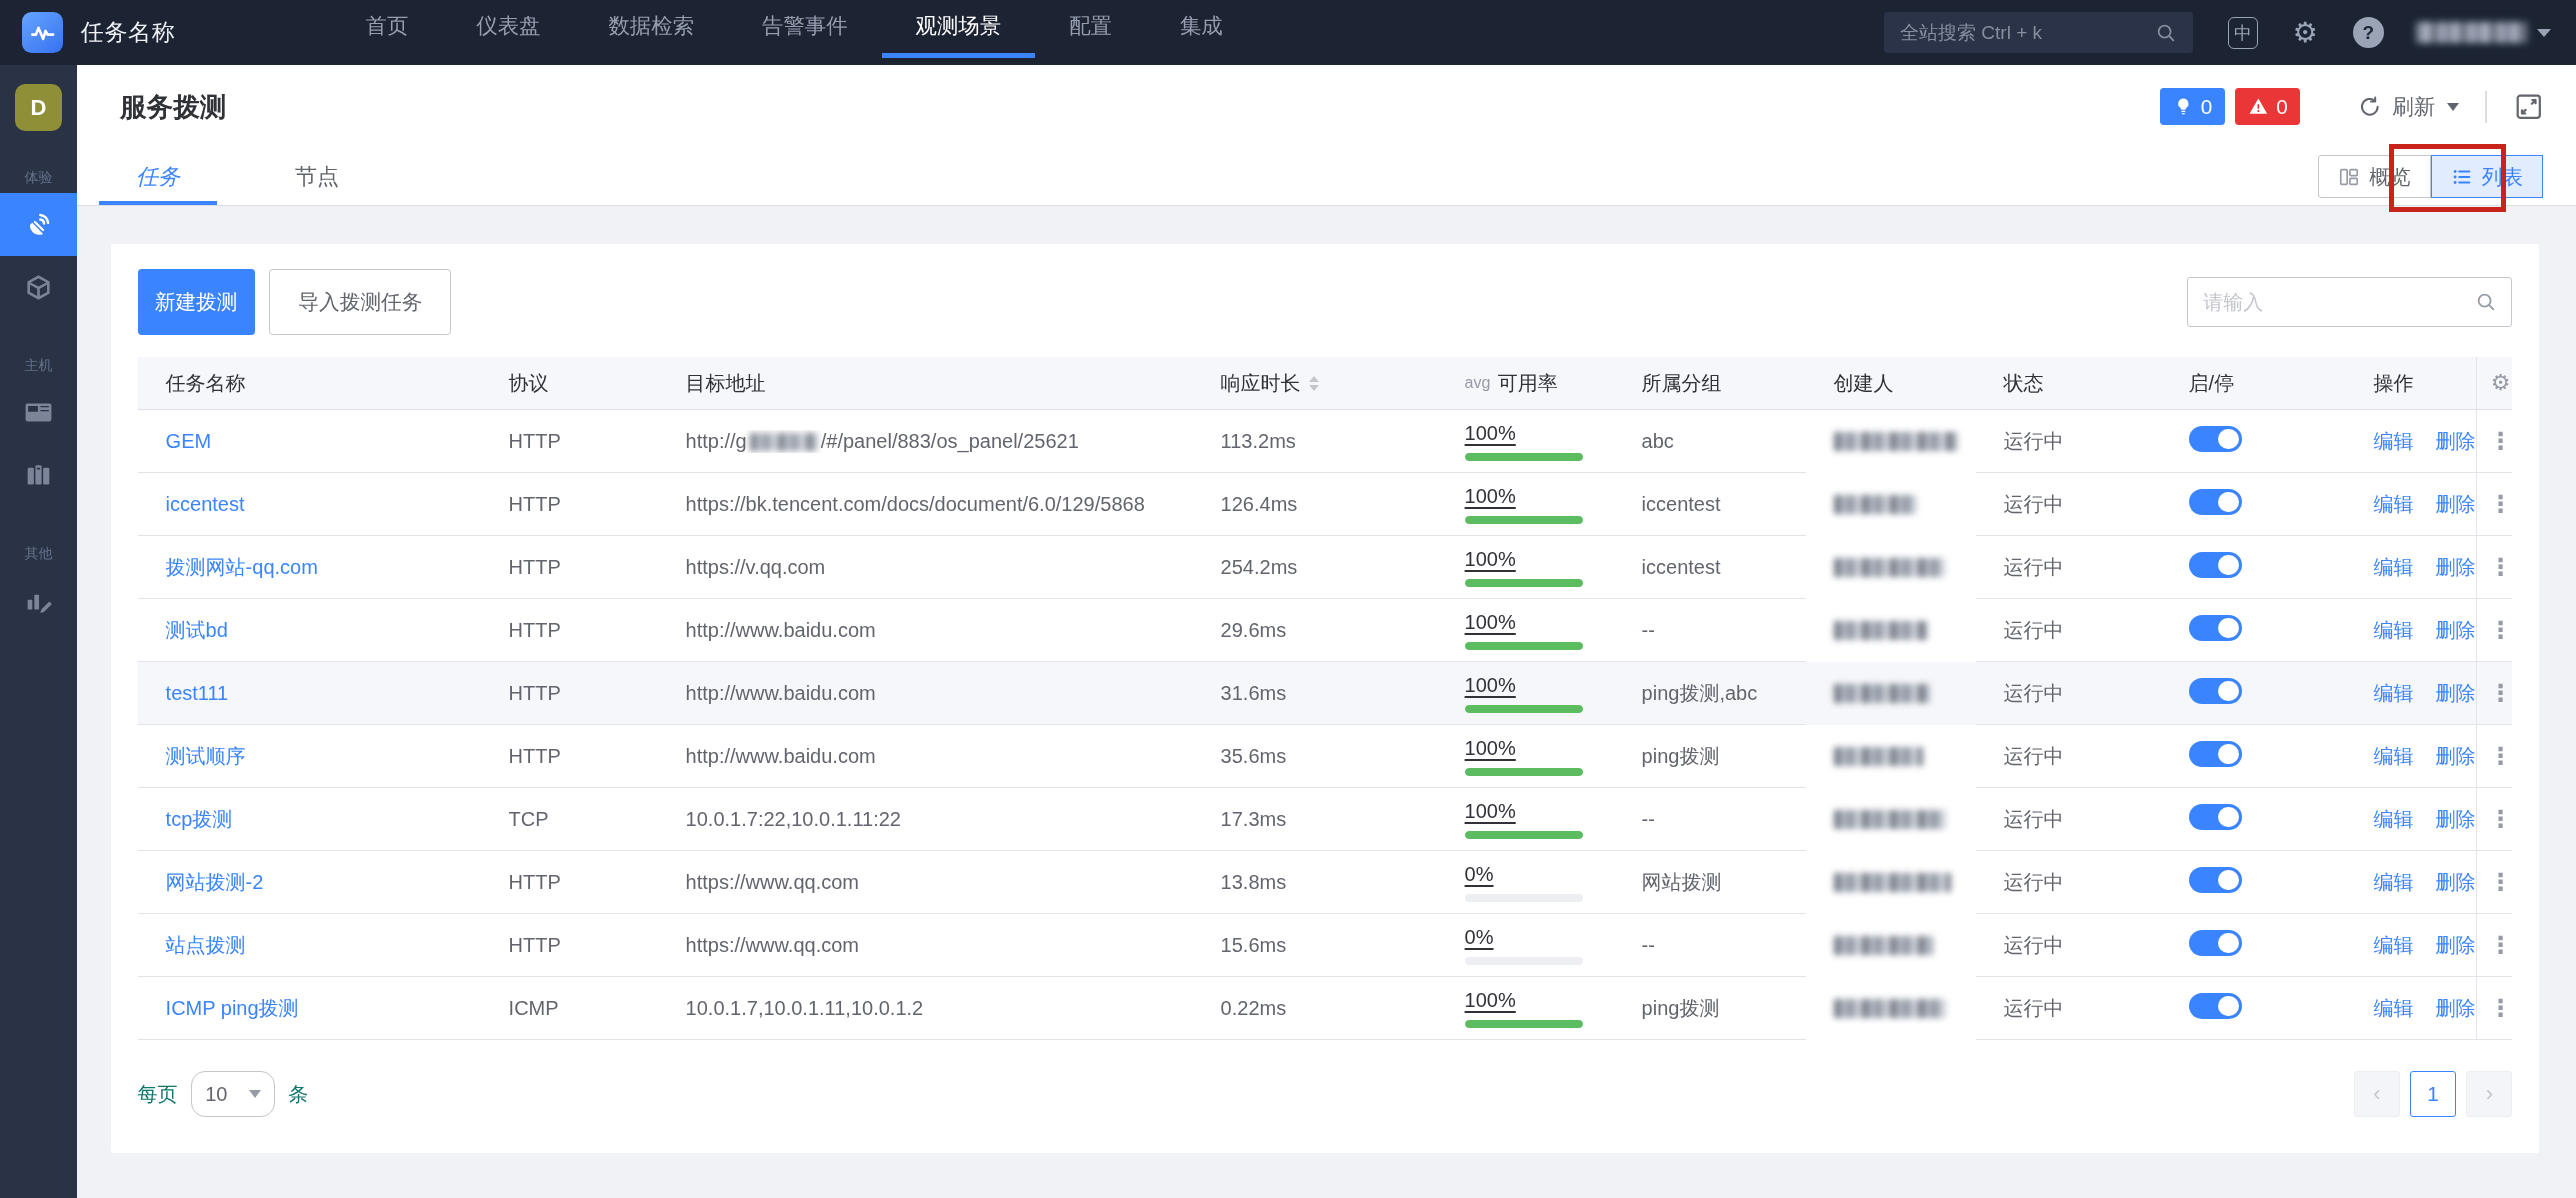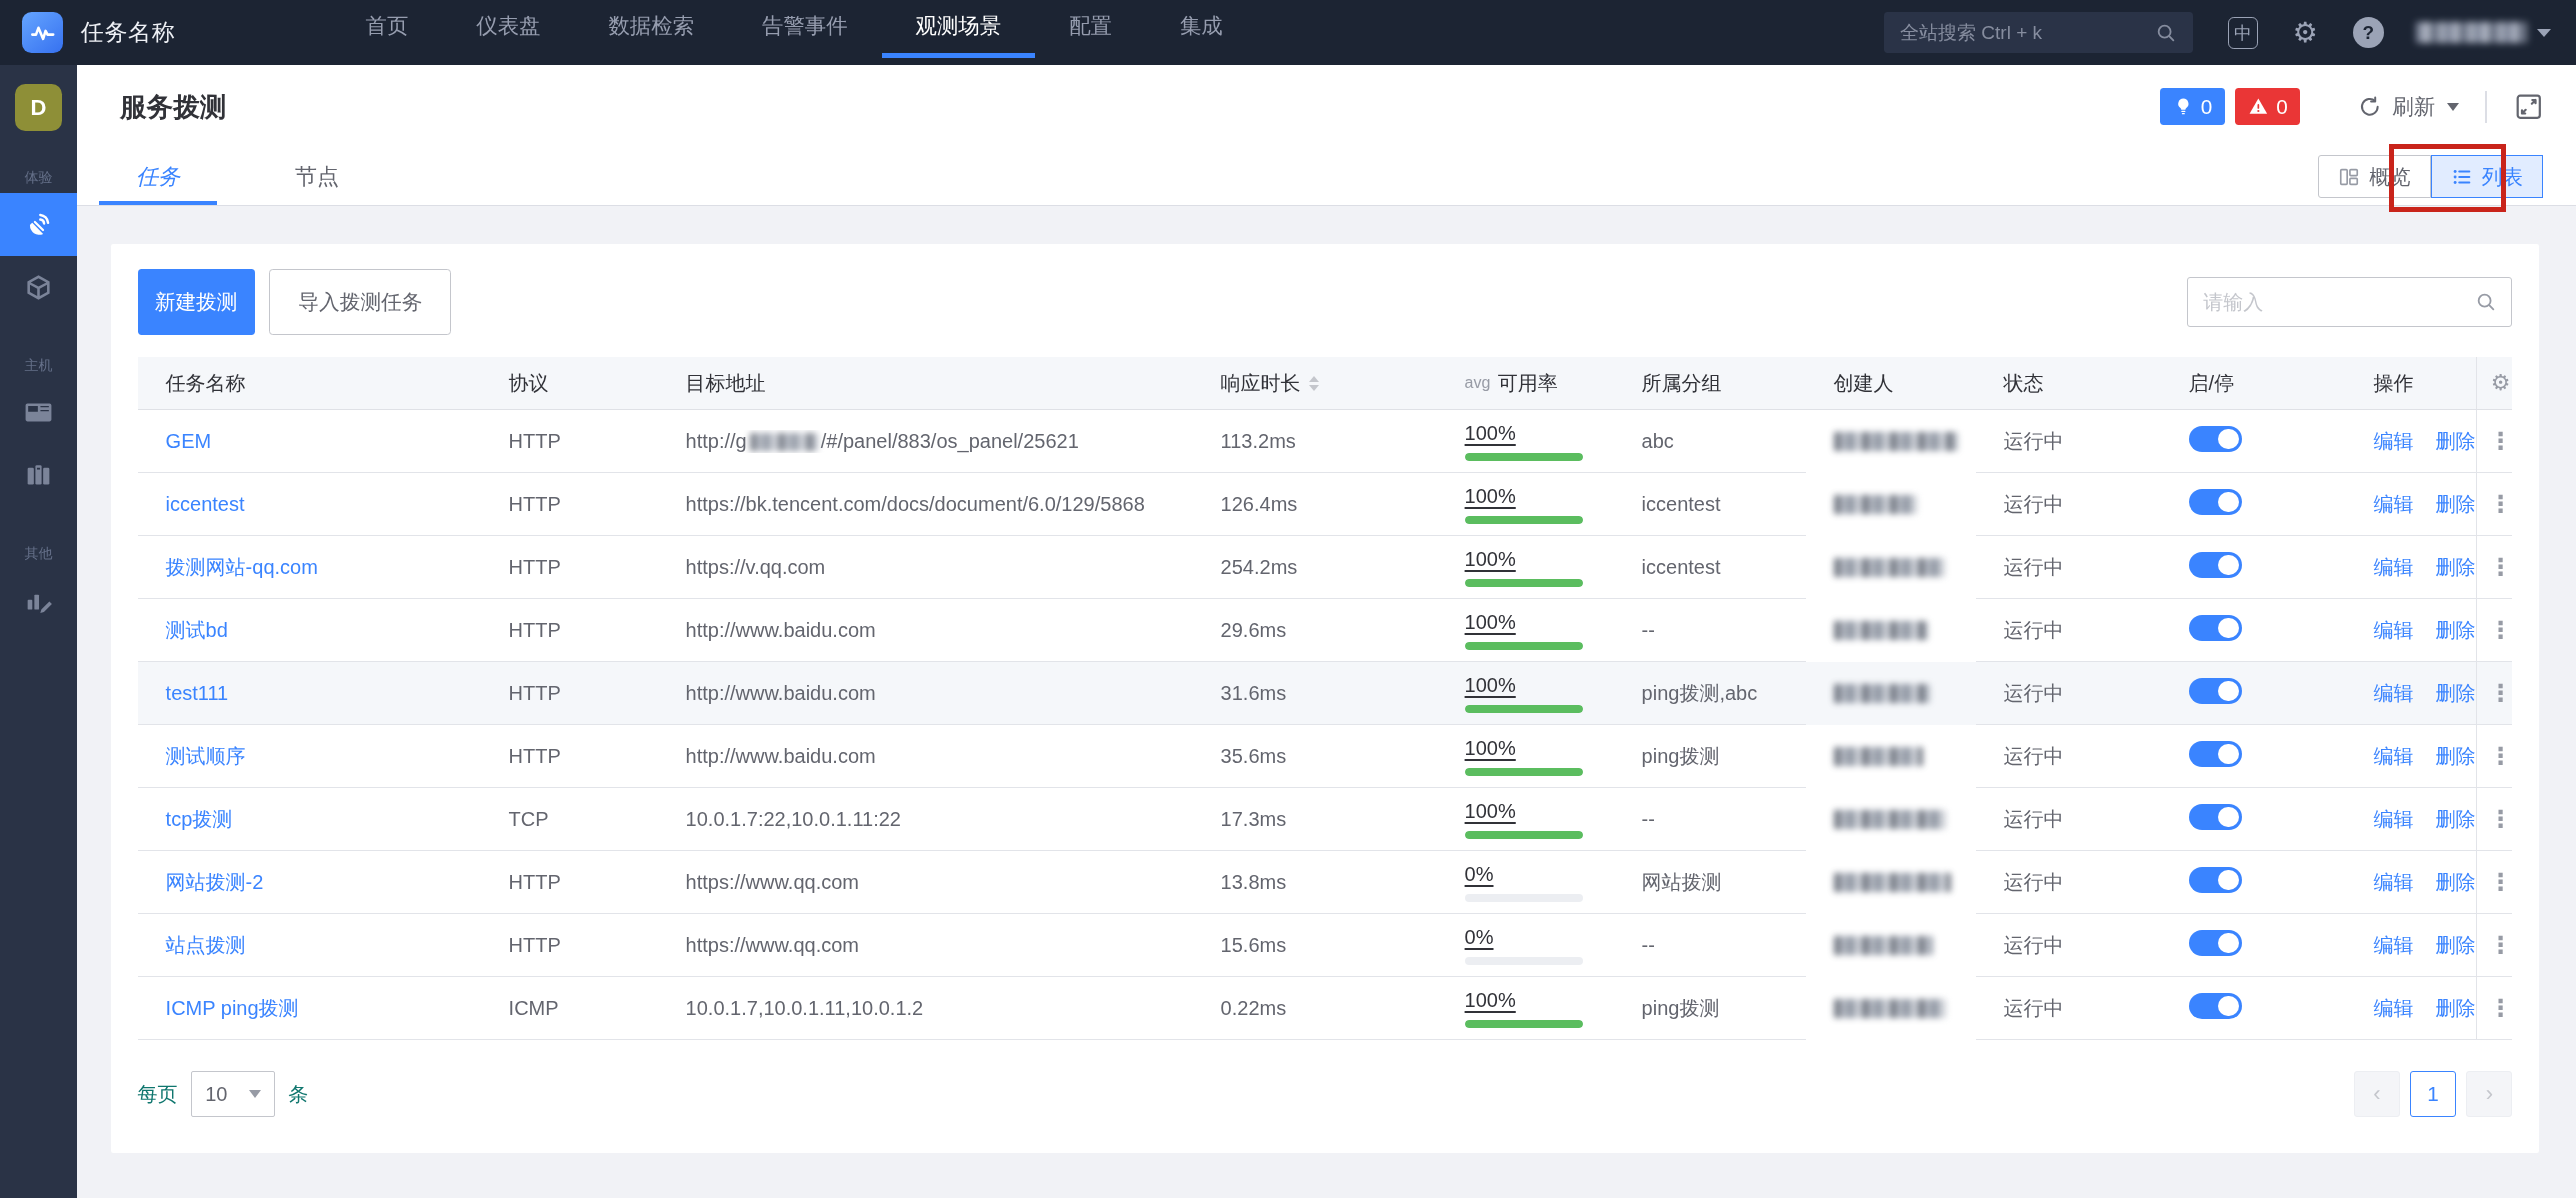--- a/index.html
+++ b/index.html
@@ -121,21 +121,21 @@
   .switch { width:53px; height:26.6px; border-radius:13.3px; background:#3a84ff; position:relative; display:inline-block; cursor:pointer; }
   .switch::after { content:""; position:absolute; top:3px; right:3px; width:20.7px; height:20.7px; border-radius:50%; background:#fff; }
   .c-actions a { color:#3a84ff; font-size:20px; margin-right:22px; }
   .more-dots { color:#979ba5; font-size:23.6px; font-weight:bold; cursor:pointer; line-height:1; }
   .target-blob { display:inline-block; vertical-align:-3px; height:17.7px; width:68px; border-radius:1.5px;
     filter:blur(3px); opacity:.75; margin:0 3px;
     background:repeating-linear-gradient(90deg,#565d6a 0 6.6px,#a9afba 6.6px 12.5px,#7d8593 12.5px 20.7px,#c3c7cf 20.7px 28px); }
 
   .card-footer { display:flex; align-items:center; margin-top:31px; }
   .pp-text { font-size:20px; color:#0f766e; }
-  .pp-select { width:84px; height:46px; border:0.7px solid #c4c6cc; border-radius:2px; margin:0 13.3px;
+  .pp-select { width:84px; height:46px; border:0.7px solid #c4c6cc; border-radius:14px; margin:0 13.3px;
     display:flex; align-items:center; padding:0 13.3px; font-size:20px; color:#63656e; cursor:pointer; }
   .pp-select .sel-caret { margin-left:auto; width:0; height:0; border-left:6.6px solid transparent;
     border-right:6.6px solid transparent; border-top:8px solid #979ba5; }
   .pager { margin-left:auto; display:flex; gap:10.3px; }
   .page-btn { width:46px; height:46px; border-radius:3px; display:flex; align-items:center; justify-content:center;
     font-size:20.7px; cursor:pointer; }
   .page-nav { background:#f4f5f8; border:0.7px solid #eceef2; color:#c4c6cc; }
   .page-num.active { background:#fff; border:1.5px solid #3a84ff; color:#3a84ff; }
   .chev { font-size:22px; line-height:1; }
 </style>

